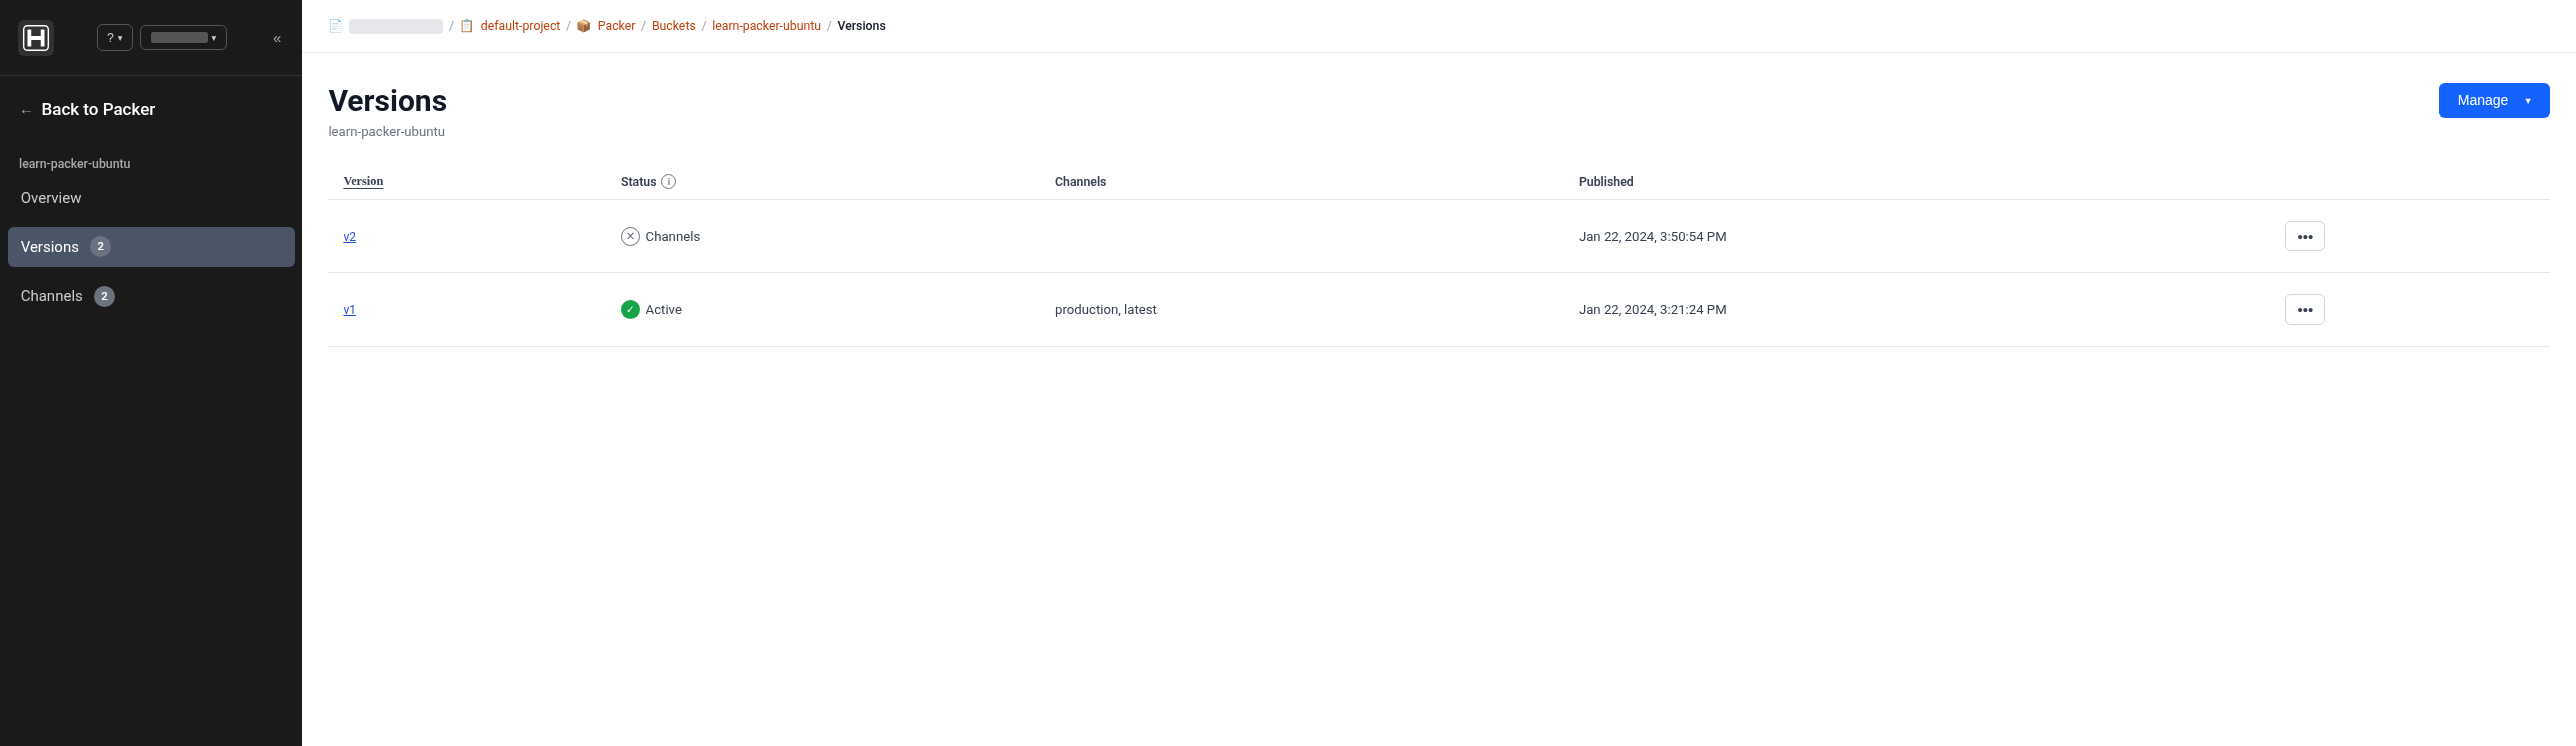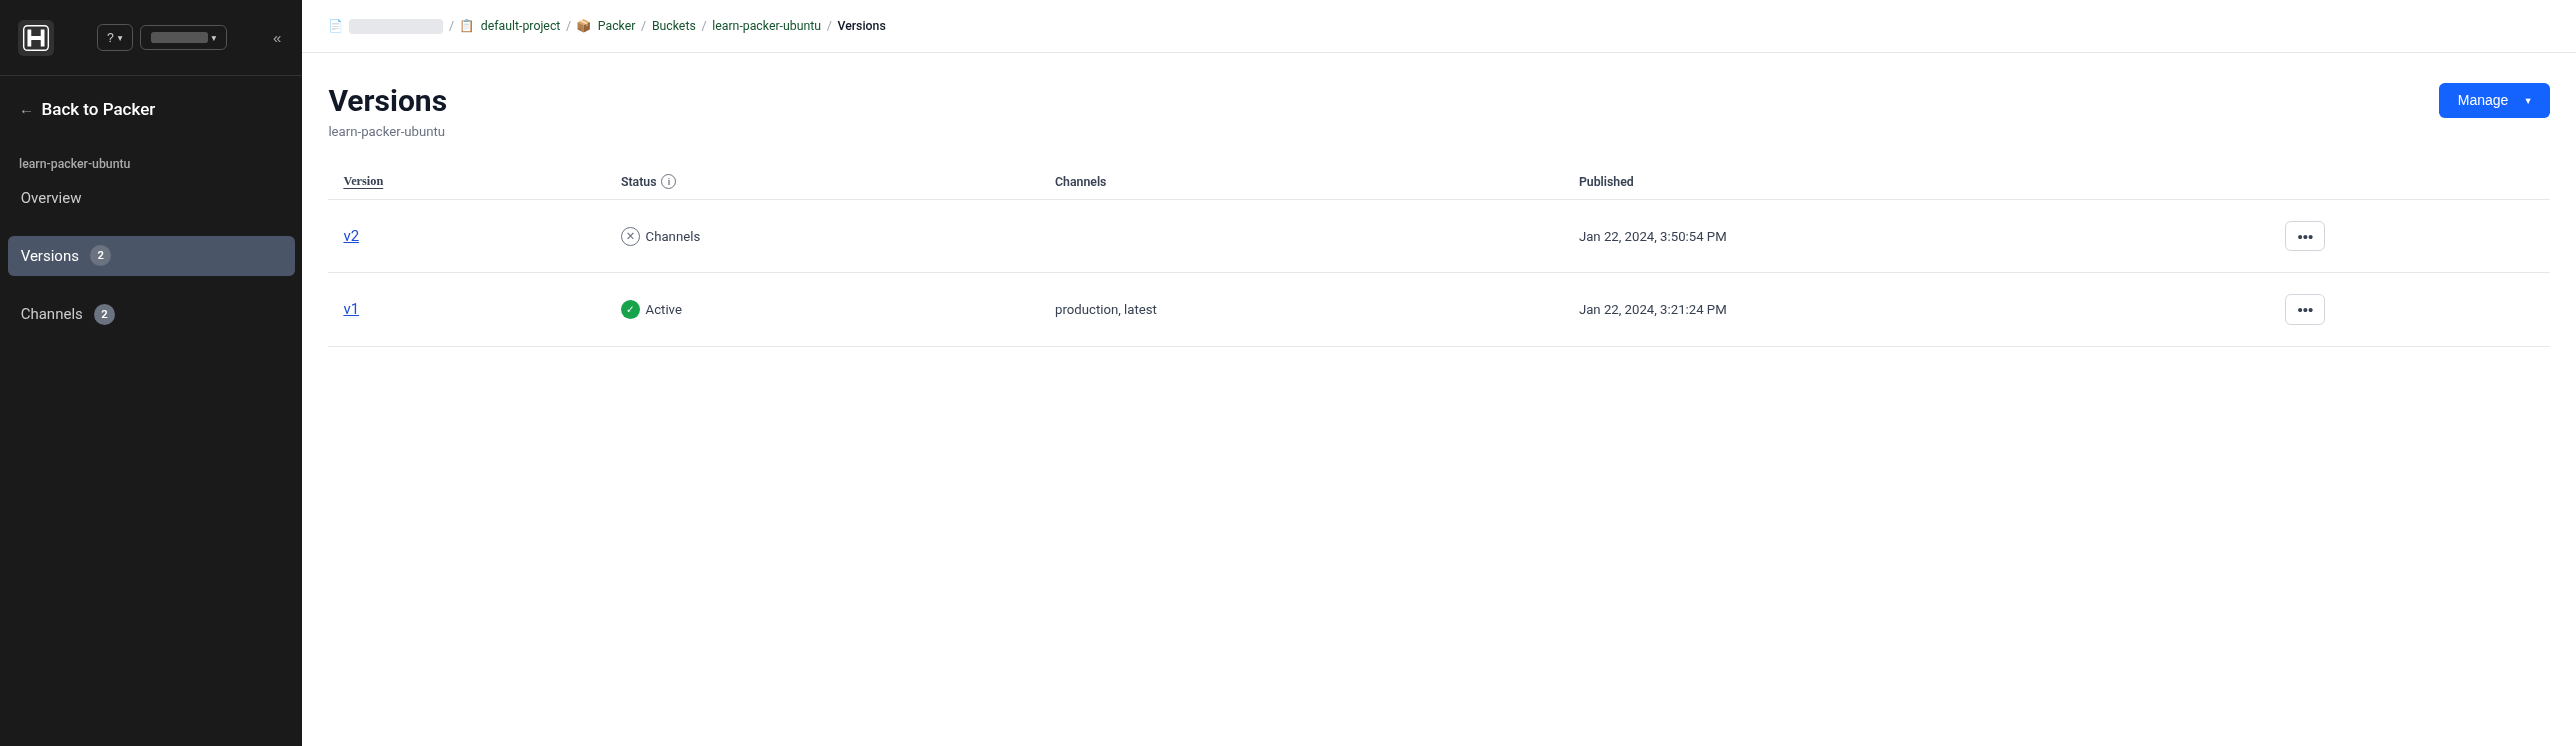--- a/index.html
+++ b/index.html
@@ -93,21 +93,21 @@
       padding: 19px 19px 9.4px;
       font-size: 12.3px;
       color: #aaa;
       font-weight: 500;
     }
 
     .sidebar-nav {
       display: flex;
       flex-direction: column;
       padding: 0 7.5px;
-      gap: 19px;
+      gap: 10px;
       justify-content: center;
     }
 
     .sidebar-nav-item {
       display: flex;
       align-items: center;
       gap: 7.5px;
       padding: 9.4px 13.2px;
       border-radius: 5.7px;
       color: #ccc;
@@ -169,21 +169,21 @@
 
     .breadcrumb-item .icon {
       font-size: 12.3px;
     }
 
     .breadcrumb-sep {
       color: #9ca3af;
     }
 
     .breadcrumb-link {
-      color: #14532d;
+      color: #c2410c;
       text-decoration: none;
       cursor: pointer;
     }
 
     .breadcrumb-current {
       color: #111827;
       font-weight: 500;
     }
 
     .breadcrumb-org {
@@ -291,21 +291,21 @@
     .versions-table td {
       padding: 21px 15px;
       font-size: 13.2px;
       color: #374151;
     }
 
     .version-link {
       color: #1d4ed8;
       text-decoration: underline;
       cursor: pointer;
-      font-size: 15px;
+      font-size: 12px;
     }
 
     .status-revoked {
       display: flex;
       align-items: center;
       gap: 5.7px;
       color: #374151;
     }
 
     .status-active {

